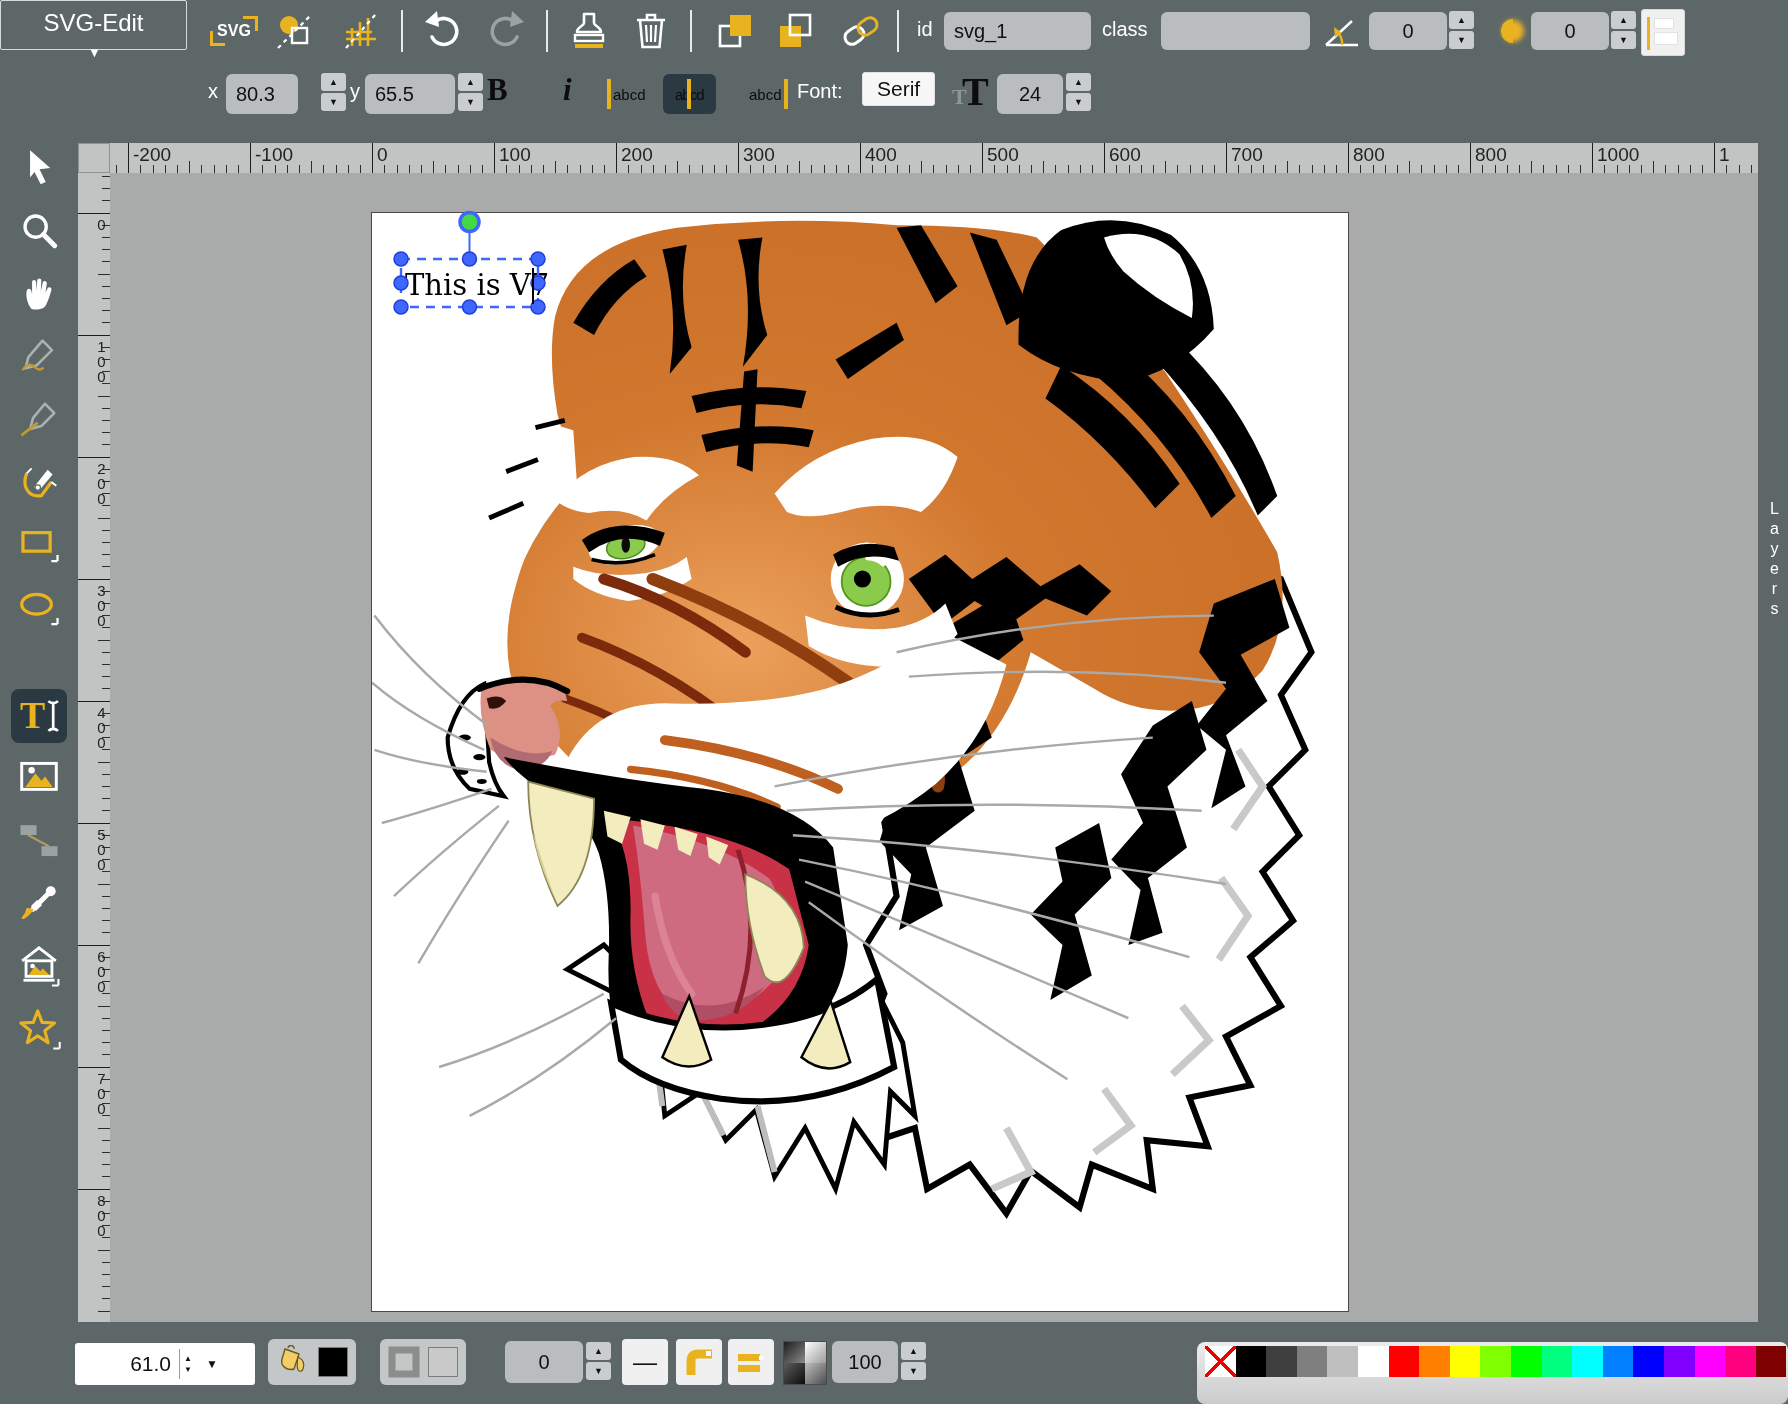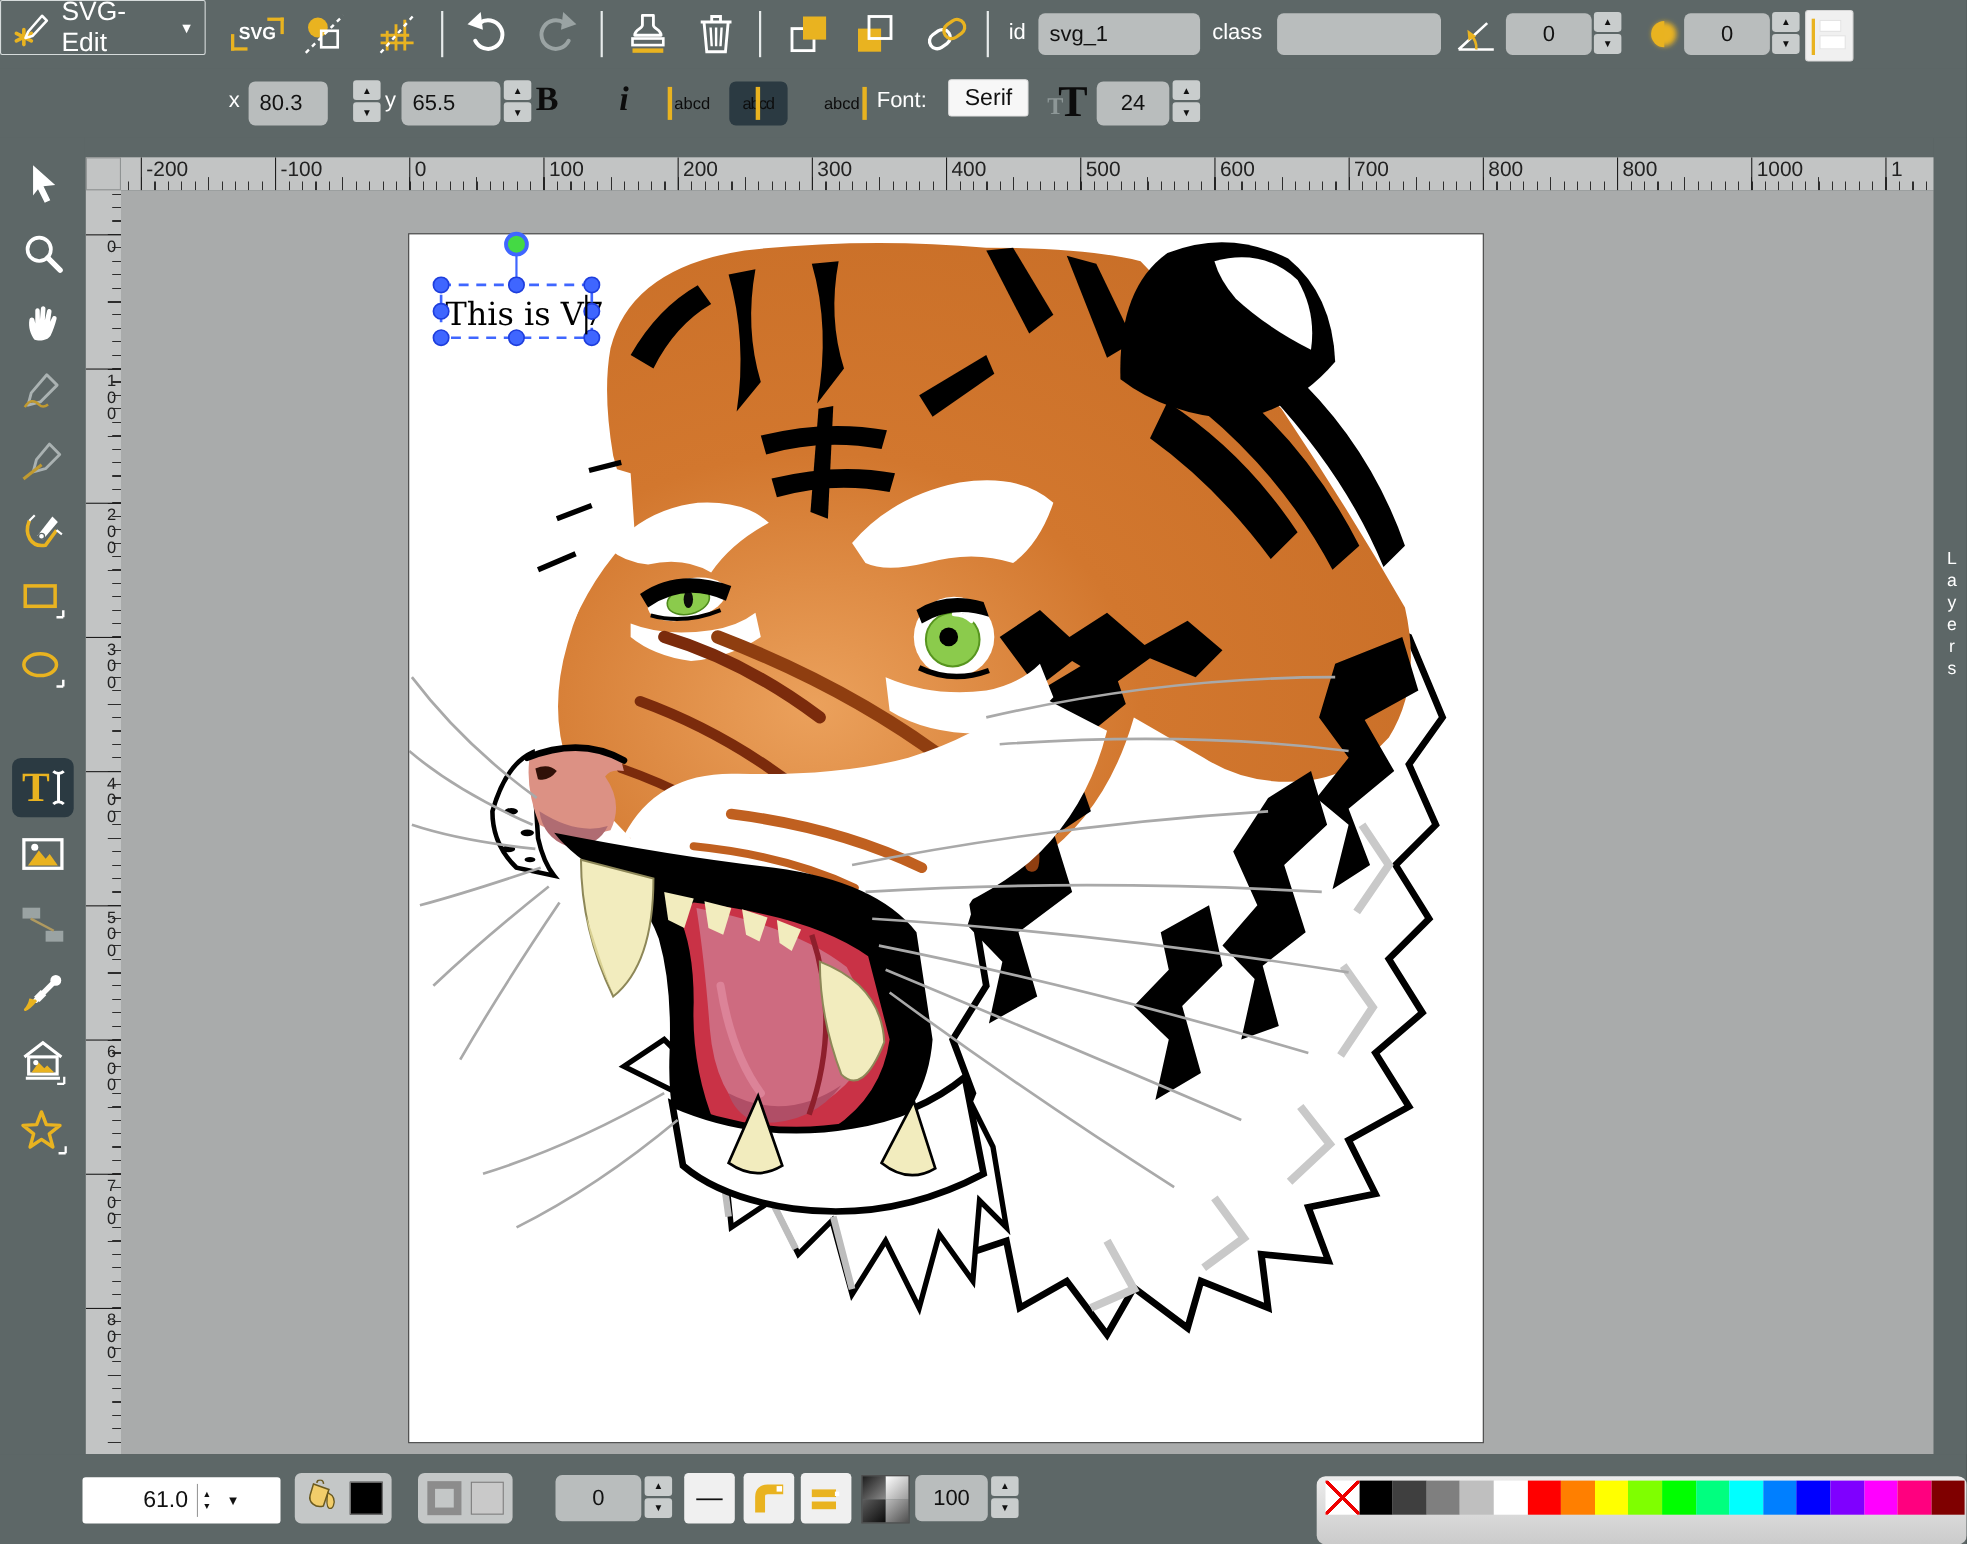--- a/index.html
+++ b/index.html
@@ -11,21 +11,21 @@
   }
   
   .tbar { position:absolute; left:0; width:1788px; background:#5d6767; }
   #row1 { top:0; height:62px; }
   #row2 { top:62px; height:63px; }
   .abs { position:absolute; }
   .sep { position:absolute; top:10px; width:2px; height:42px; background:#e7ebeb; }
   .icbtn { position:absolute; top:8px; width:46px; height:46px; display:flex; align-items:center; justify-content:center; border-radius:4px; cursor:pointer; }
   #logo-btn {
     left:8px; top:7px; width:187px; height:50px; border:1px solid #d6dbdb; border-radius:2px;
-    display:flex; align-items:center; gap:8px; padding:0 10px; cursor:pointer;
+    display:flex; align-items:center; gap:8px; padding:0 10px; cursor:pointer;flex-direction:column;
   }
   #logo-btn .ttl { color:#fff; font-size:24px; }
   #logo-btn .dn { color:#fff; font-size:13px; margin-left:2px; }
   .svgword { color:#fff; font-weight:bold; font-size:16px; position:relative; padding:4px 6px; }
   .svgword:before { content:""; position:absolute; right:-1px; top:-2px; width:12px; height:12px; border-top:3px solid #e9b320; border-right:3px solid #e9b320; }
   .svgword:after  { content:""; position:absolute; left:-1px; bottom:-2px; width:12px; height:12px; border-bottom:3px solid #e9b320; border-left:3px solid #e9b320; }
   .lab { color:#fff; font-size:20px; }
   .field { background:#b9bdbd; border-radius:6px; border:none; color:#111; font-size:20px; padding:0 10px; font-family:"Liberation Sans",sans-serif; }
   .spincol { position:absolute; display:flex; flex-direction:column; gap:2px; }
   .spincol .sb {

